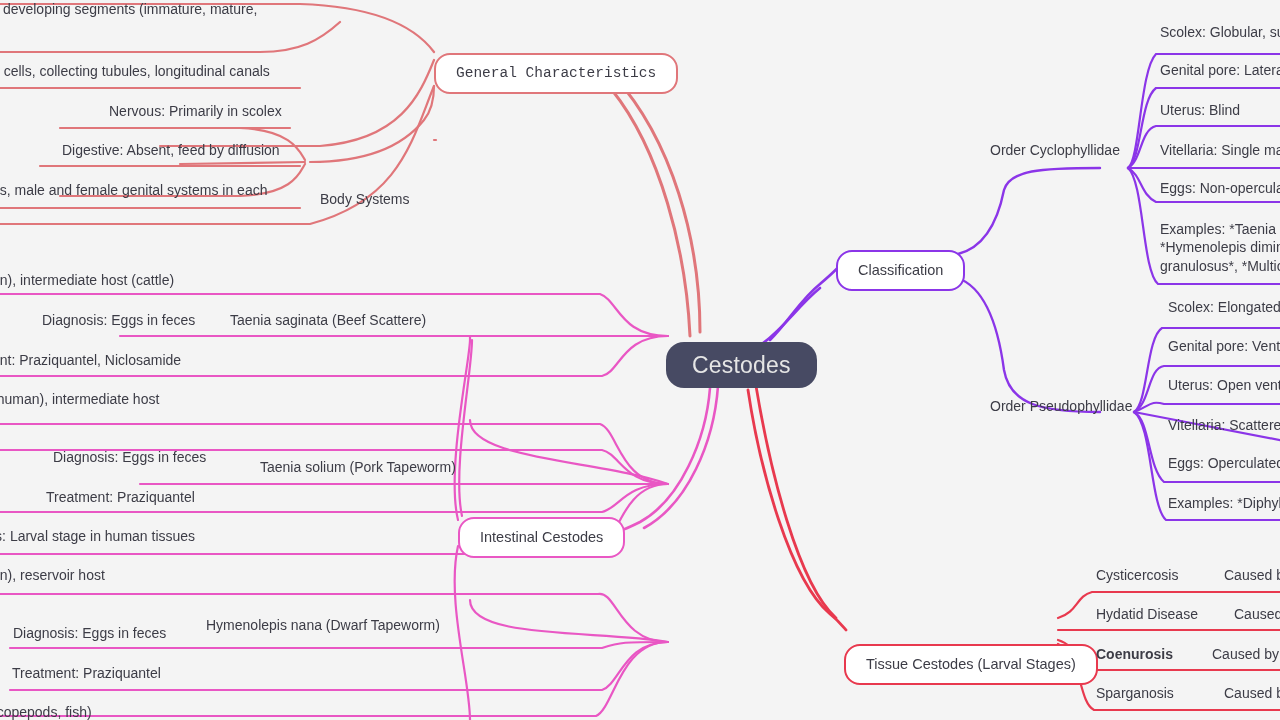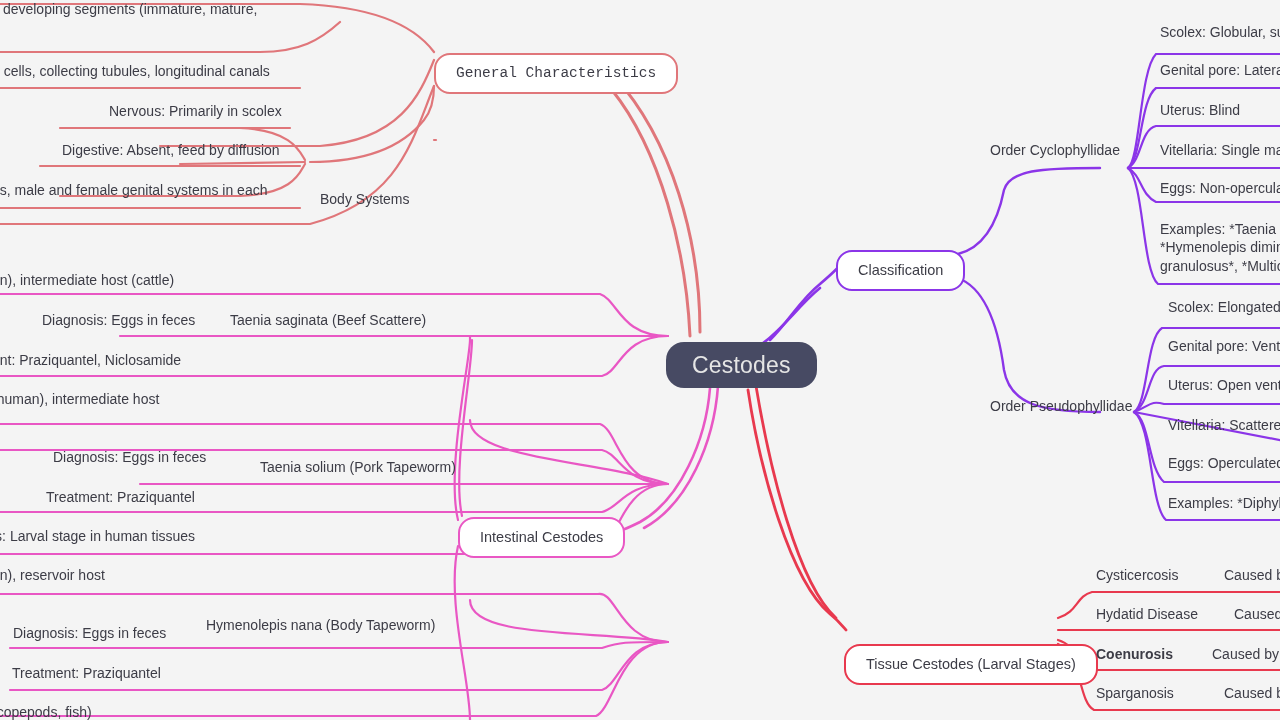--- a/index.html
+++ b/index.html
@@ -212,21 +212,21 @@
   <div class="node txt" style="left:-12px; top:271px;">an), intermediate host (cattle)</div>
   <div class="node txt" style="left:38px; top:311px;">Diagnosis: Eggs in feces</div>
   <div class="node txt" style="left:-12px; top:351px;">ent: Praziquantel, Niclosamide</div>
 
   <div class="node txt" style="left:242px; top:458px;margin-left:14px;">Taenia solium (Pork Tapeworm)</div>
   <div class="node txt" style="left:-12px; top:390px;">(human), intermediate host</div>
   <div class="node txt" style="left:49px; top:448px;">Diagnosis: Eggs in feces</div>
   <div class="node txt" style="left:42px; top:488px;">Treatment: Praziquantel</div>
   <div class="node txt" style="left:-12px; top:527px;">is: Larval stage in human tissues</div>
 
-  <div class="node txt" style="left:202px; top:616px;">Hymenolepis nana (Body Tapeworm)</div>
+  <div class="node txt" style="left:202px; top:616px;">Hymenolepis nana (Dwarf Tapeworm)</div>
   <div class="node txt" style="left:-12px; top:566px;">an), reservoir host</div>
   <div class="node txt" style="left:9px; top:624px;">Diagnosis: Eggs in feces</div>
   <div class="node txt" style="left:8px; top:664px;">Treatment: Praziquantel</div>
   <div class="node txt" style="left:-12px; top:703px;">(copepods, fish)</div>
 
   <div class="node pill c-red" style="left:844px; top:617px;">Tissue Cestodes (Larval Stages)</div>
 
   <div class="node txt" style="left:1092px; top:566px;">Cysticercosis</div>
   <div class="node txt" style="left:1220px; top:566px;">Caused by</div>
 

